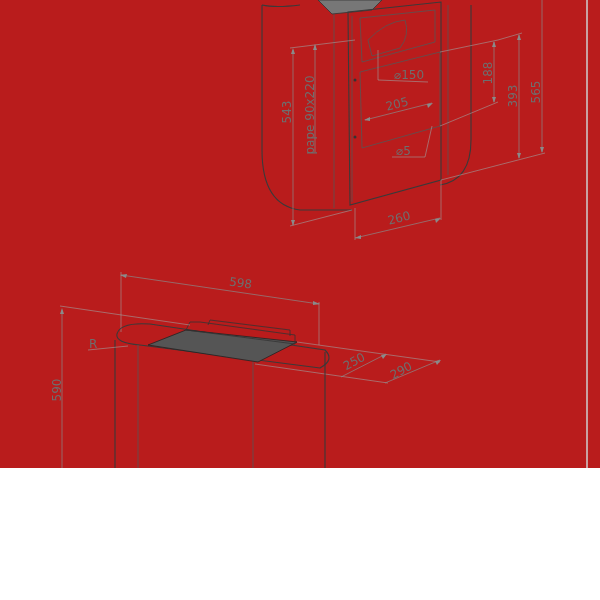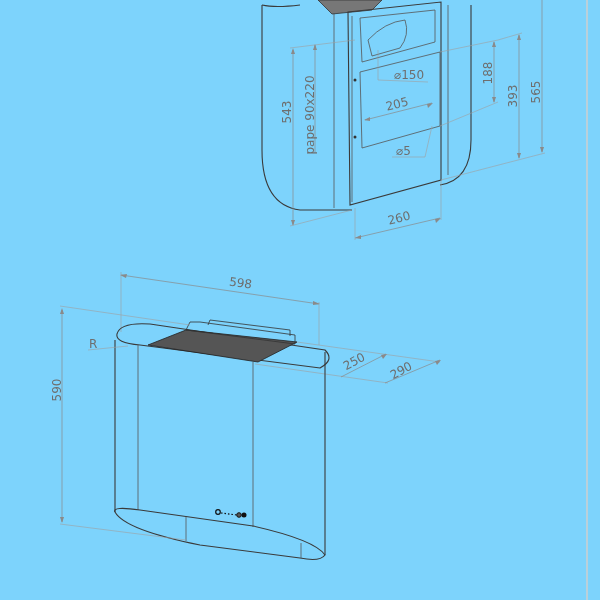--- a/index.html
+++ b/index.html
@@ -1,16 +1,16 @@
 <!DOCTYPE html>
 <html><head>
 <meta charset="utf-8">
 <style>
   html, body { margin: 0; padding: 0; background: #ffffff; }
-  #canvas { position: relative; width: 600px; height: 600px; overflow: hidden; background: #7dd3fc; }
+  #canvas { position: relative; width: 600px; height: 468px; overflow: hidden; background: #b91c1c; }
   svg { position: absolute; left: 0; top: 0; }
   .dimtext { font-family: "DejaVu Sans", sans-serif; font-size: 12px; fill: #6e6e6e; }
   .outline { fill: none; stroke: #3a3a3a; stroke-width: 1.1; }
   .thin { fill: none; stroke: #555555; stroke-width: 0.8; }
   .dim { fill: none; stroke: #8a8a8a; stroke-width: 0.7; }
   .ext { fill: none; stroke: #a0a0a0; stroke-width: 0.6; }
   .arrow { fill: #8a8a8a; }
 </style>
 </head>
 <body>

